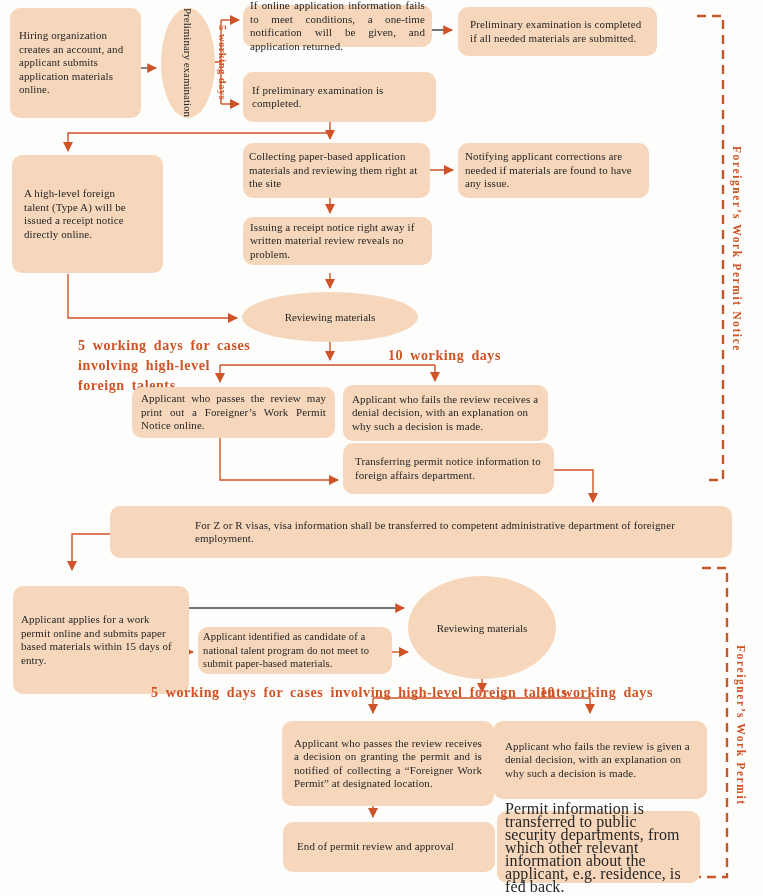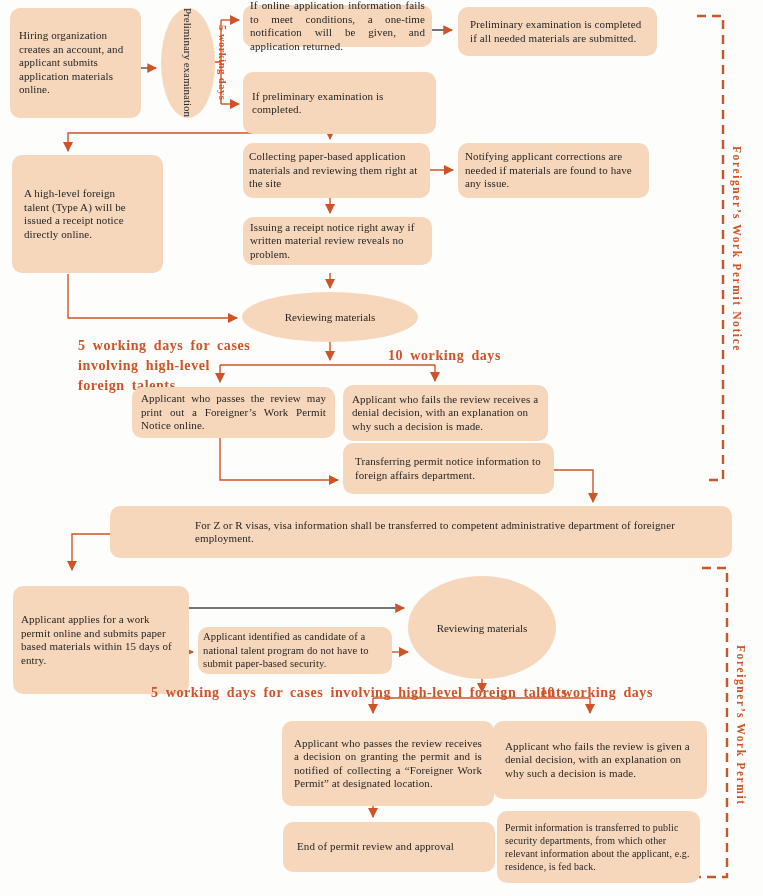--- a/index.html
+++ b/index.html
@@ -103,21 +103,21 @@
   </div>
 
   <div class="fivedays" style="left:216px;top:20px;height:86px;">
     <span>5 working days</span>
   </div>
 
   <div class="box justify" style="left:243px;top:5px;width:175px;height:42px;padding:0 7px;">
     <span>If online application information fails to meet conditions, a one-time notification will be given, and application returned.</span>
   </div>
 
-  <div class="box" style="left:243px;top:72px;width:175px;height:62px;padding:0 9px;">
+  <div class="box" style="left:243px;top:72px;width:175px;height:50px;padding:0 9px;">
     <span>If preliminary examination is completed.</span>
   </div>
 
   <div class="box" style="left:458px;top:7px;width:175px;height:49px;padding:0 12px;">
     <span>Preliminary examination is completed if all needed materials are submitted.</span>
   </div>
 
   <div class="box" style="left:12px;top:155px;width:113px;height:118px;padding:0 26px 0 12px;">
     <span>A high-level foreign talent (Type A) will be issued a receipt notice directly online.</span>
   </div>
@@ -160,21 +160,21 @@
 
   <div class="box" style="left:343px;top:443px;width:187px;height:51px;padding:0 12px;">
     <span>Transferring permit notice information to foreign affairs department.</span>
   </div>
 
   <div class="box" style="left:13px;top:586px;width:160px;height:100px;padding:4px 8px;">
     <span>Applicant applies for a work permit online and submits paper based materials within 15 days of entry.</span>
   </div>
 
   <div class="box" style="left:198px;top:627px;width:184px;height:47px;padding:0 5px;font-size:10.6px;">
-    <span>Applicant identified as candidate of a national talent program do not have to submit paper-based security.</span>
+    <span>Applicant identified as candidate of a national talent program do not meet to submit paper-based materials.</span>
   </div>
 
   <div class="ellipse" style="left:408px;top:576px;width:148px;height:103px;">
     <span>Reviewing materials</span>
   </div>
 
   <div class="olabel" style="left:151px;top:683px;white-space:nowrap;">
     <span>5 working days for cases involving high-level foreign talents</span>
   </div>
 
@@ -187,21 +187,21 @@
   </div>
 
   <div class="box" style="left:493px;top:721px;width:190px;height:78px;padding:0 12px;">
     <span>Applicant who fails the review is given a denial decision, with an explanation on why such a decision is made.</span>
   </div>
 
   <div class="box" style="left:283px;top:822px;width:184px;height:50px;padding:0 14px;">
     <span>End of permit review and approval</span>
   </div>
 
-  <div class="box" style="left:497px;top:811px;width:187px;height:72px;padding:0 8px;font-size:10px;line-height:13px;">
+  <div class="box" style="left:497px;top:811px;width:187px;height:72px;padding:0 8px;font-size:16px;line-height:13px;">
     <span>Permit information is transferred to public security departments, from which other relevant information about the applicant, e.g. residence, is fed back.</span>
   </div>
 
   <div class="vlabel" style="left:731px;top:133px;height:232px;">
     <span>Foreigner’s Work Permit Notice</span>
   </div>
 
   <div class="vlabel" style="left:735px;top:628px;height:195px;">
     <span>Foreigner’s Work Permit</span>
   </div>

